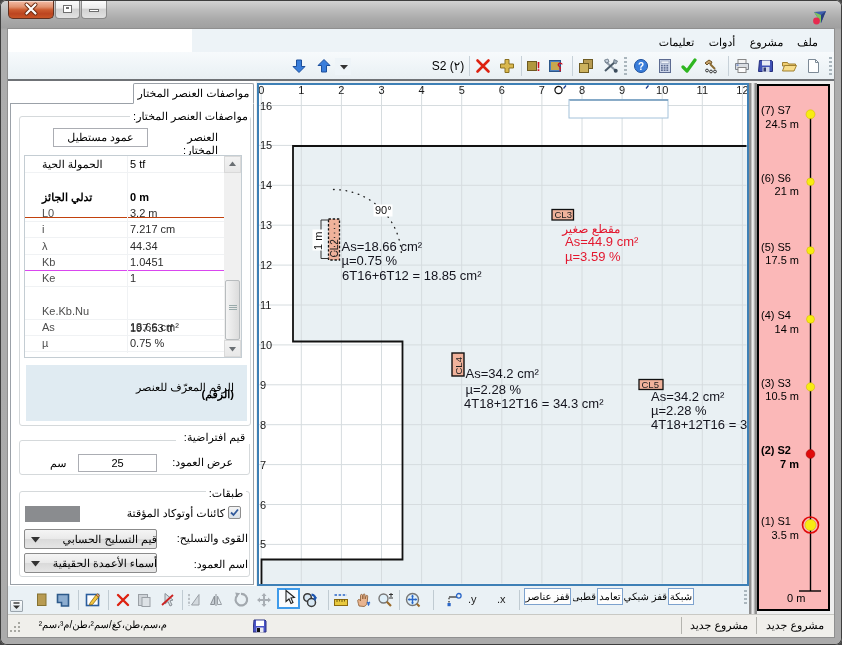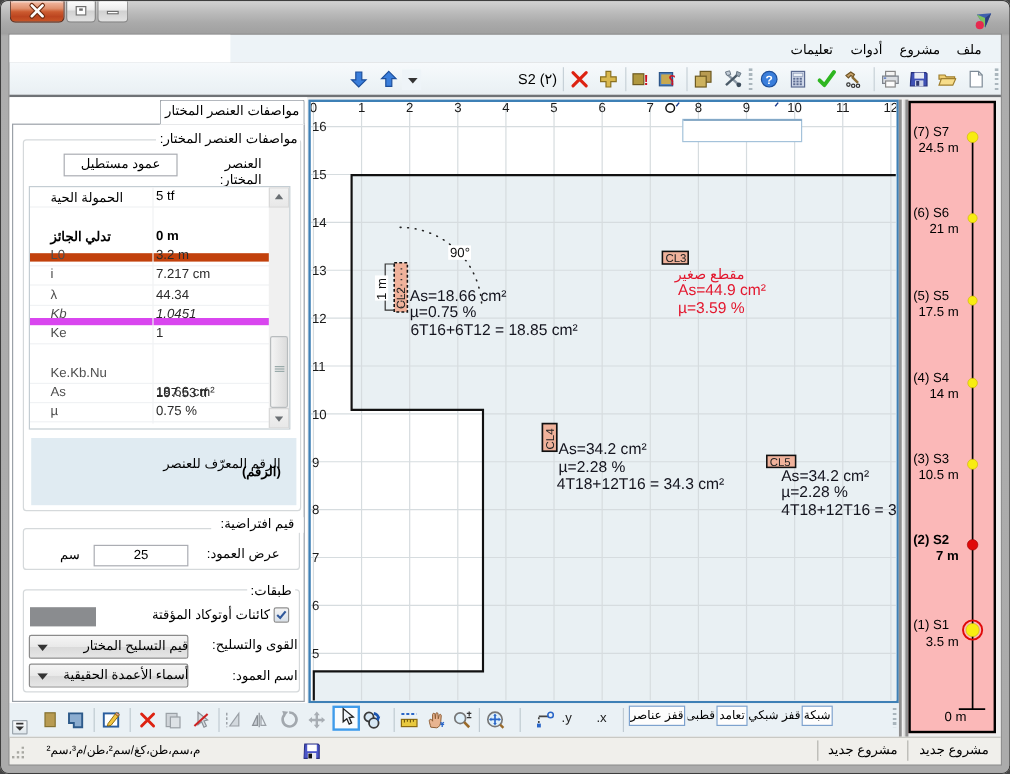--- a/index.html
+++ b/index.html
@@ -151,37 +151,37 @@
 
 <div class="ab" style="left:19px;top:116px;width:232px;height:310px;border:1px solid #d5d9db;border-radius:3px;"></div>
 <div class="ab t11 rtl" style="left:130px;top:110px;width:120px;background:#fff;text-align:right;padding-right:2px;">مواصفات العنصر المختار:</div>
 <div class="ab t11 rtl" style="left:150px;top:131px;width:68px;text-align:right;">العنصر المختار:</div>
 <div class="ab t11" style="left:53px;top:128px;width:95px;height:19px;border:1px solid #abadb3;background:#fff;text-align:center;line-height:17px;">عمود مستطيل</div>
 <div class="ab" style="left:24px;top:155px;width:218px;height:203px;border:1px solid #c4cdd3;background:#fff;overflow:hidden;">
 <div class="ab" style="left:0;top:0px;width:200px;height:17px;border-bottom:1px solid #f0f2f4;">
         <div class="ab" style="left:17px;top:2px;font-size:11px;font-weight:normal;color:#000;white-space:nowrap;">الحمولة الحية</div>
         <div class="ab" style="left:105px;top:2px;font-size:11px;font-weight:normal;color:#000;white-space:nowrap;">5 tf</div>
       </div>
-<div class="ab" style="left:0;top:33px;width:200px;height:29px;border-bottom:7px solid #c2410c;">
+<div class="ab" style="left:0;top:33px;width:200px;height:29px;border-bottom:1px solid #c2410c;">
         <div class="ab" style="left:17px;top:2px;font-size:11px;font-weight:bold;color:#000;white-space:nowrap;">تدلي الجائز</div>
         <div class="ab" style="left:105px;top:2px;font-size:11px;font-weight:bold;color:#000;white-space:nowrap;">0 m</div>
       </div>
 <div class="ab" style="left:0;top:49px;width:200px;height:17px;border-bottom:1px solid #f0f2f4;">
         <div class="ab" style="left:17px;top:2px;font-size:11px;font-weight:normal;color:#4d4d4d;white-space:nowrap;">L0</div>
         <div class="ab" style="left:105px;top:2px;font-size:11px;font-weight:normal;color:#2b2b2b;white-space:nowrap;">3.2 m</div>
       </div>
 <div class="ab" style="left:0;top:65px;width:200px;height:17px;border-bottom:1px solid #f0f2f4;">
         <div class="ab" style="left:17px;top:2px;font-size:11px;font-weight:normal;color:#4d4d4d;white-space:nowrap;">i</div>
         <div class="ab" style="left:105px;top:2px;font-size:11px;font-weight:normal;color:#2b2b2b;white-space:nowrap;">7.217 cm</div>
       </div>
 <div class="ab" style="left:0;top:82px;width:200px;height:17px;border-bottom:1px solid #f0f2f4;">
         <div class="ab" style="left:17px;top:2px;font-size:11px;font-weight:normal;color:#4d4d4d;white-space:nowrap;">λ</div>
         <div class="ab" style="left:105px;top:2px;font-size:11px;font-weight:normal;color:#2b2b2b;white-space:nowrap;">44.34</div>
       </div>
-<div class="ab" style="left:0;top:98px;width:200px;height:17px;border-bottom:6px solid #d946ef;font-style:italic;">
+<div class="ab" style="left:0;top:98px;width:200px;height:17px;border-bottom:1px solid #d946ef;">
         <div class="ab" style="left:17px;top:2px;font-size:11px;font-weight:normal;color:#4d4d4d;white-space:nowrap;">Kb</div>
         <div class="ab" style="left:105px;top:2px;font-size:11px;font-weight:normal;color:#2b2b2b;white-space:nowrap;">1.0451</div>
       </div>
 <div class="ab" style="left:0;top:114px;width:200px;height:17px;border-bottom:1px solid #f0f2f4;">
         <div class="ab" style="left:17px;top:2px;font-size:11px;font-weight:normal;color:#4d4d4d;white-space:nowrap;">Ke</div>
         <div class="ab" style="left:105px;top:2px;font-size:11px;font-weight:normal;color:#2b2b2b;white-space:nowrap;">1</div>
       </div>
 <div class="ab" style="left:0;top:147px;width:200px;height:17px;border-bottom:1px solid #f0f2f4;">
         <div class="ab" style="left:17px;top:2px;font-size:11px;font-weight:normal;color:#4d4d4d;white-space:nowrap;">Ke.Kb.Nu</div>
         <div class="ab" style="left:105px;top:3px;font-size:11px;font-weight:normal;color:#2b2b2b;white-space:nowrap;margin-top:16px;">197.53 tf</div>
@@ -229,21 +229,21 @@
  <svg width="11" height="11">
         <path d="M2 5.5 L4.5 8 L9 2.5" fill="none" stroke="#31599b" stroke-width="1.8"></path>
       </svg>
     </div>
 <div class="ab t11 rtl" style="left:127px;top:507px;width:98px;text-align:right;line-height:12px;white-space:nowrap;">كائنات أوتوكاد المؤقتة</div>
 <div class="ab t11 rtl" style="left:148px;top:532px;width:100px;text-align:right;white-space:nowrap;">القوى والتسليح:</div>
 <div class="ab" style="left:24px;top:529px;width:133px;height:20px;border:1px solid #8b8b8b;border-radius:2px;background:linear-gradient(180deg,#f5f5f5,#e9e9e9 50%,#d9d9d9 50%,#e6e6e6);">
  <svg class="ab" style="left:6px;top:7px;" width="9" height="6">
         <path d="M0 0 H9 L4.5 5.5 Z" fill="#333"></path>
       </svg>
- <div class="ab t11 rtl" style="left:18px;top:3px;width:114px;text-align:right;">قيم التسليح المختار</div>
+ <div class="ab t11 rtl" style="left:18px;top:3px;width:114px;text-align:right;">قيم التسليح الحسابي</div>
     </div>
 <div class="ab t11 rtl" style="left:168px;top:558px;width:80px;text-align:right;white-space:nowrap;">اسم العمود:</div>
 <div class="ab" style="left:24px;top:553px;width:133px;height:20px;border:1px solid #8b8b8b;border-radius:2px;background:linear-gradient(180deg,#f5f5f5,#e9e9e9 50%,#d9d9d9 50%,#e6e6e6);">
  <svg class="ab" style="left:6px;top:7px;" width="9" height="6">
         <path d="M0 0 H9 L4.5 5.5 Z" fill="#333"></path>
       </svg>
  <div class="ab t11 rtl" style="left:18px;top:3px;width:114px;text-align:right;">أسماء الأعمدة الحقيقية</div>
     </div>
 <div class="ab" style="left:257px;top:83px;width:492px;height:503px;border:2px solid #3e80b6;background:#fff;overflow:hidden;">
 <svg width="488" height="499" viewBox="2 2 488 499">

